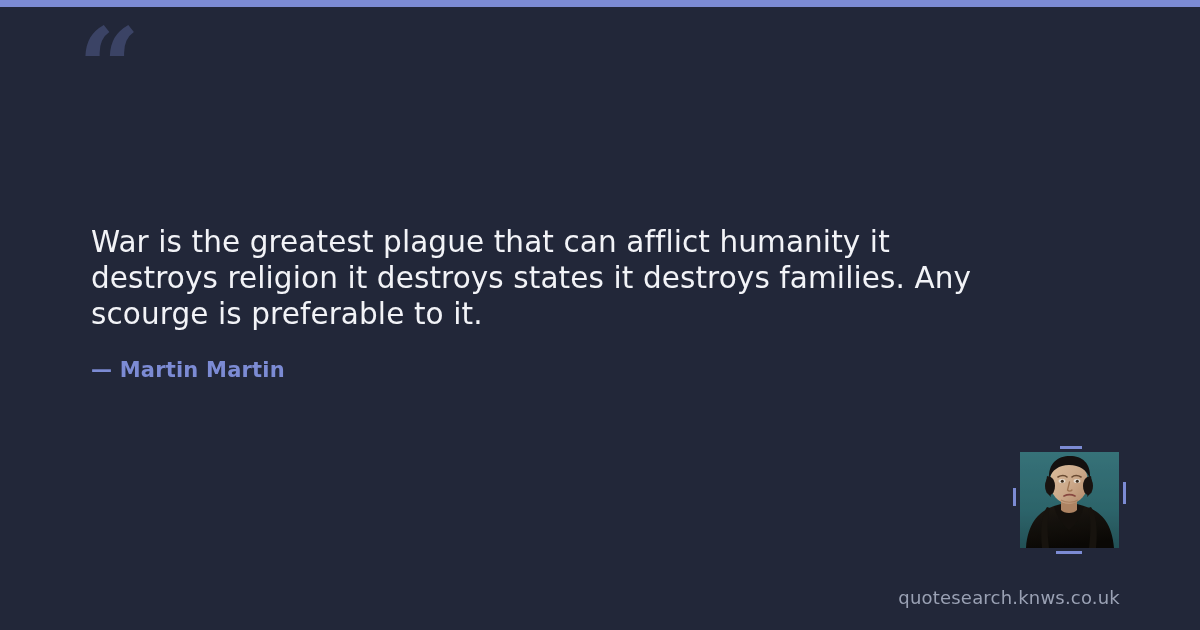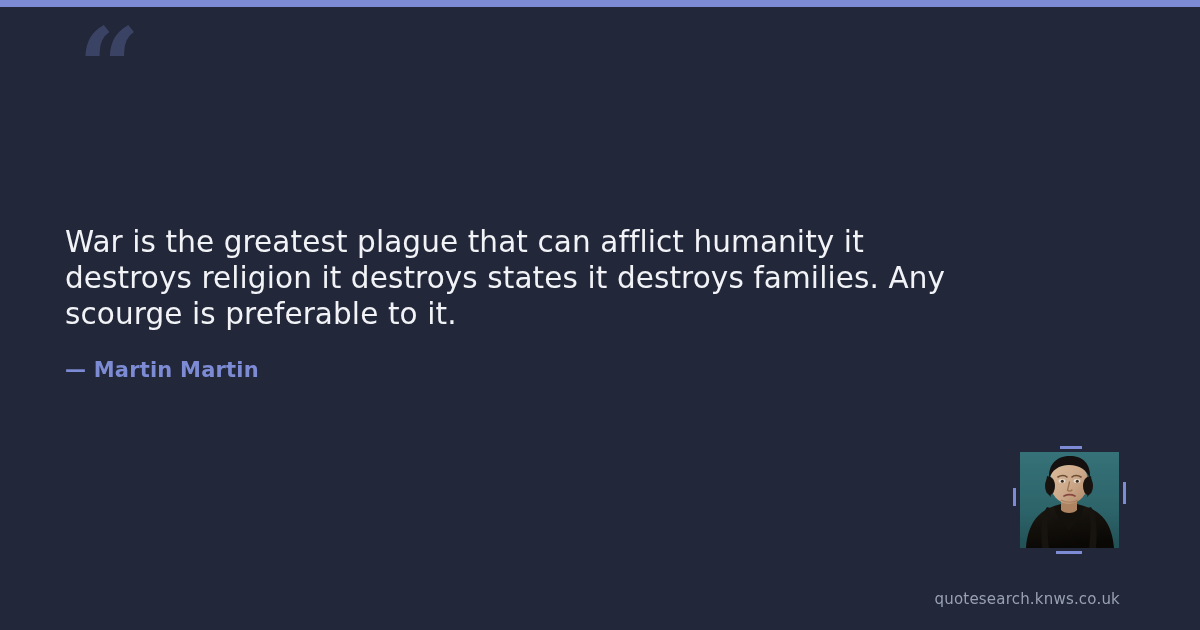--- a/index.html
+++ b/index.html
@@ -45,21 +45,21 @@
     font-weight: 700;
     line-height: 1;
     color: #3b4365;
     letter-spacing: -2px;
     user-select: none;
   }
 
   
   .quote-block {
     position: absolute;
-    left: 65px;
+    left: 91px;
     top: 224px;
     width: 900px;
   }
 
   .quote-text {
     font-family: "DejaVu Sans", "Liberation Sans", sans-serif;
     font-size: 29.5px;
     line-height: 36px;
     font-weight: 400;
     color: #f2f3f7;
@@ -100,21 +100,21 @@
   .frame-accent.right  { right: -7px; top: 30px;  width: 3px;  height: 22px; }
   .frame-accent.top    { left: 40px;  top: -6px;  width: 22px; height: 3px; }
   .frame-accent.bottom { left: 36px;  bottom: -6px; width: 26px; height: 3px; }
 
   
   .source-url {
     position: absolute;
     right: 80px;
     bottom: 22px;
     font-family: "DejaVu Sans", "Liberation Sans", sans-serif;
-    font-size: 15px;
+    font-size: 18px;
     font-weight: 400;
     color: #9aa1b4;
     letter-spacing: 0.2px;
   }
 </style>
 </head>
 <body>
 
 <div class="card">
 

